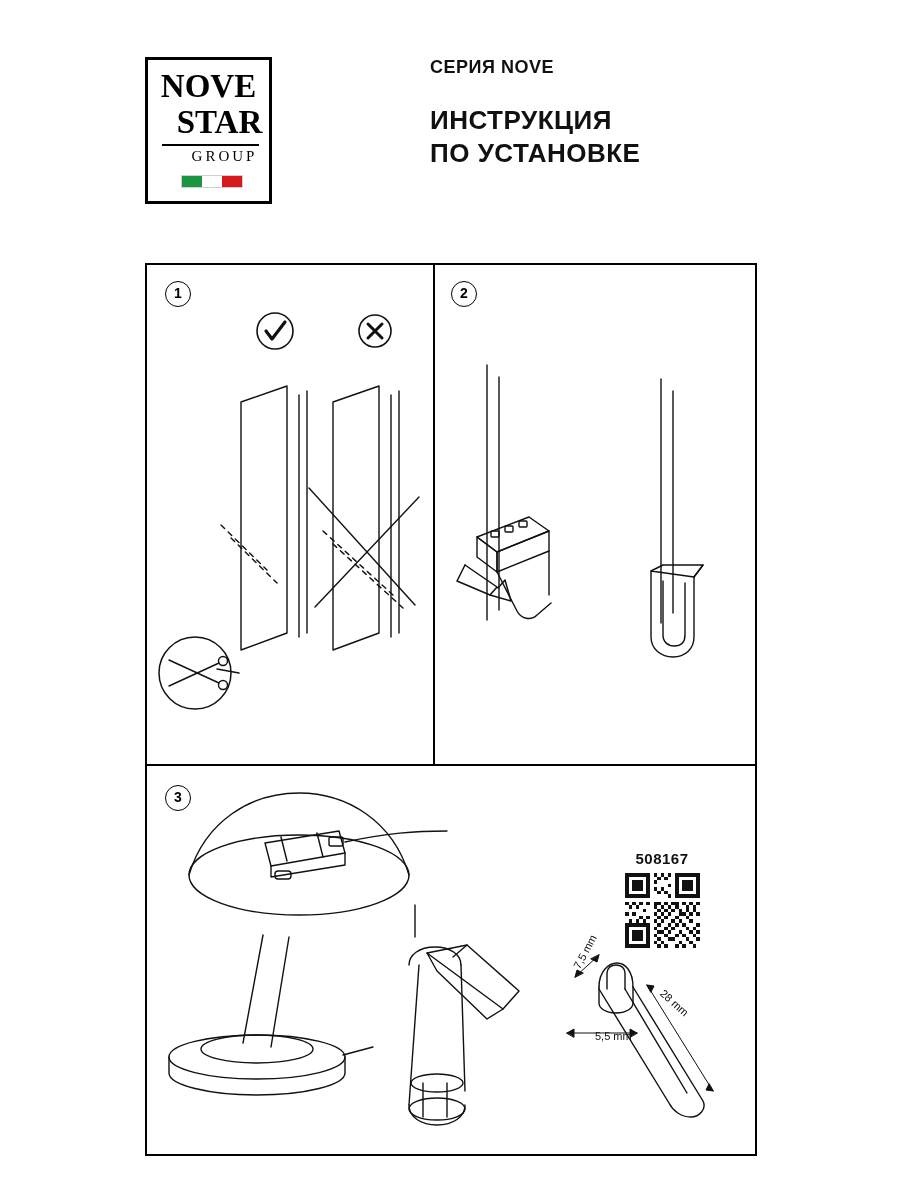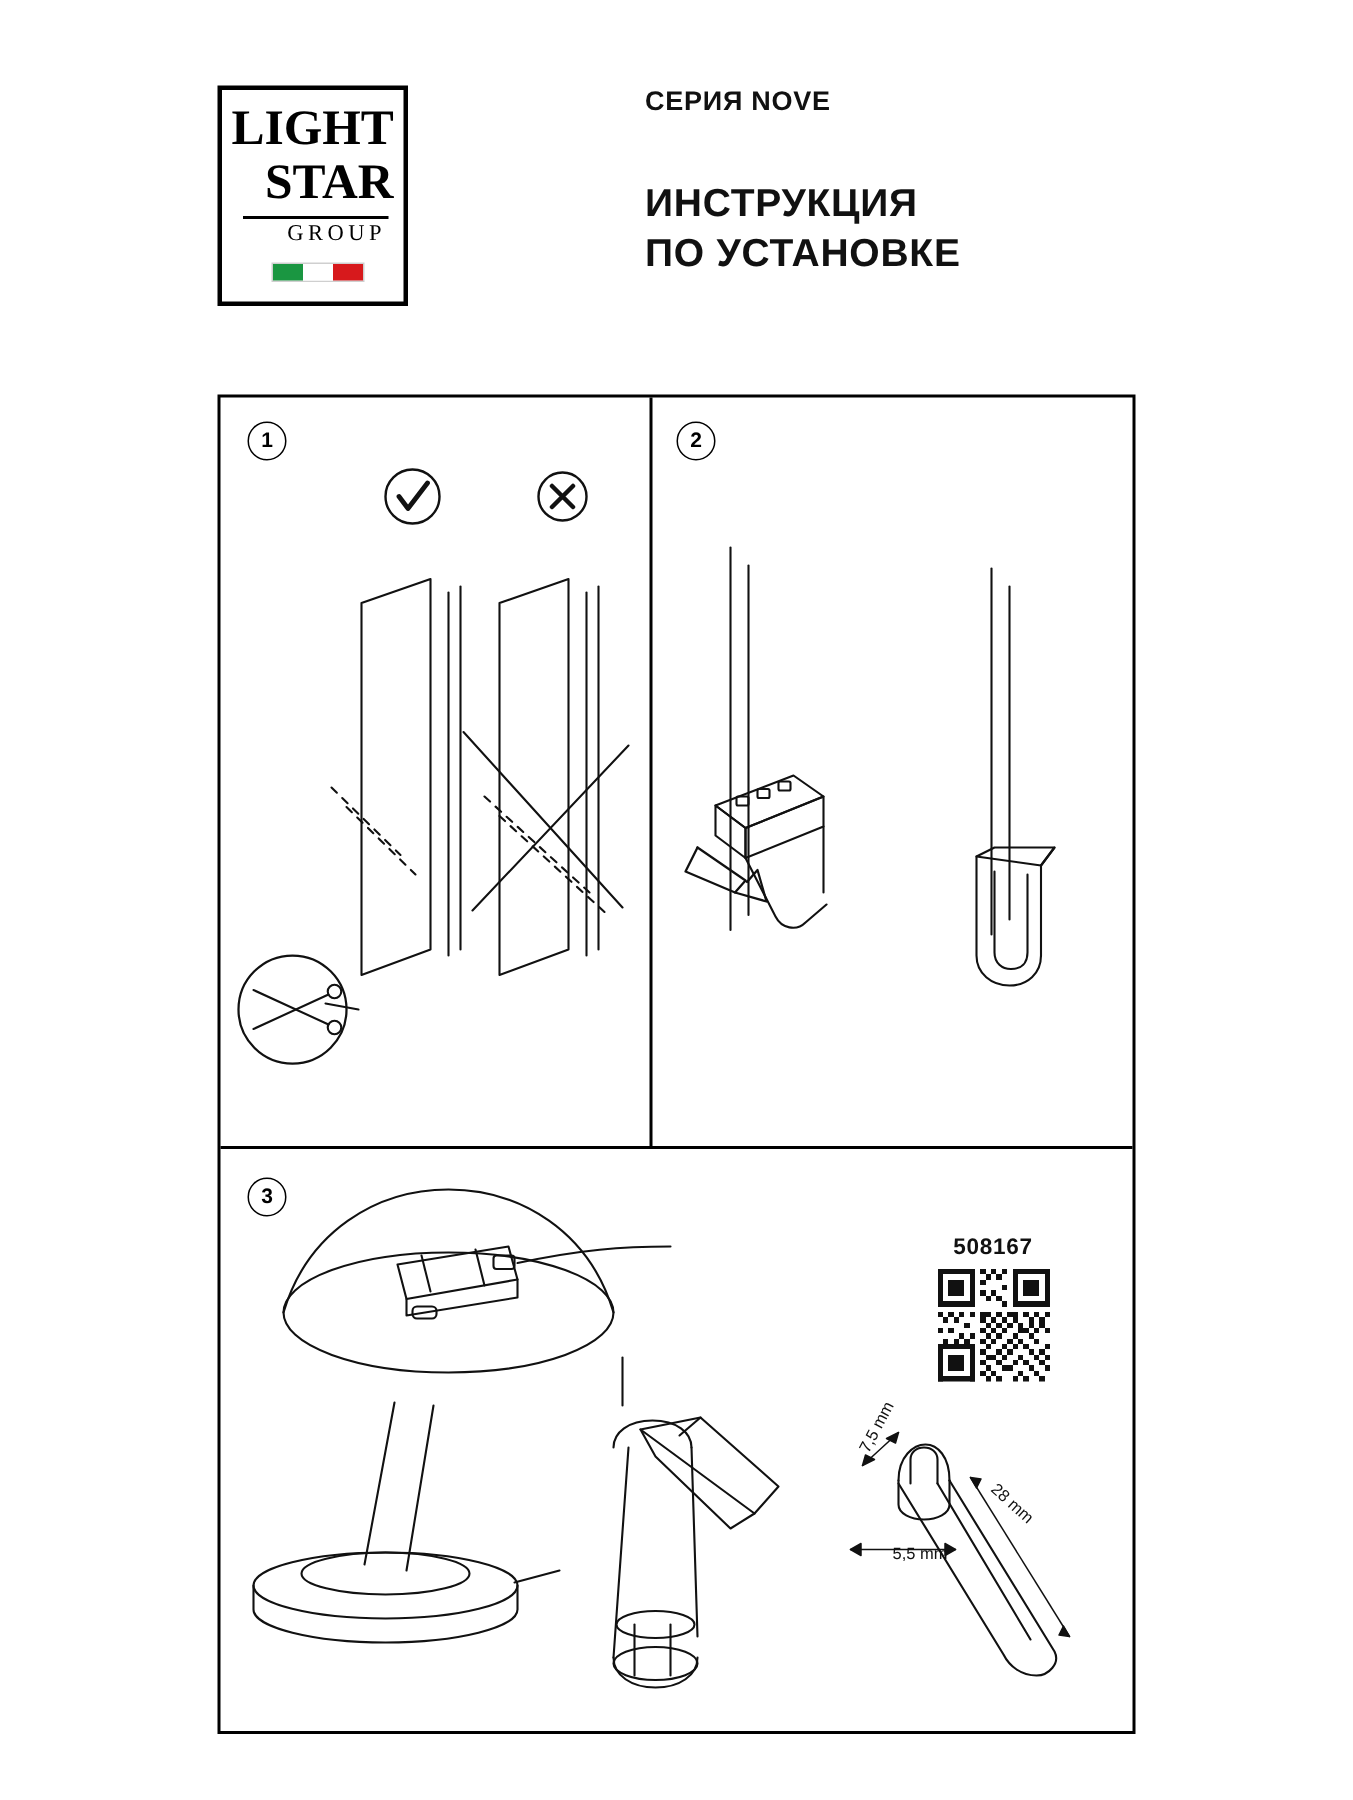--- a/index.html
+++ b/index.html
@@ -95,21 +95,21 @@
     width: 420px;
   }
   .series-line, .article-line {
     font-size: 18px;
     font-weight: bold;
     letter-spacing: 0.5px;
     line-height: 31px;
     color: #111;
   }
   .instr {
-    margin-top: 36px;
+    margin-top: 21px;
     font-size: 26px;
     font-weight: bold;
     line-height: 33px;
     letter-spacing: 0.5px;
     color: #111;
   }
 
   
   .panels {
     position: absolute;
@@ -168,20 +168,21 @@
     top: 558px;
     width: 120px;
     text-align: center;
   }
   .qr-label {
     font-size: 15px;
     font-weight: bold;
     letter-spacing: 0.5px;
     color: #111;
     margin-bottom: 6px;
+    margin-top: 27px;
   }
   .qr-code {
     width: 75px;
     height: 75px;
     margin: 0 auto;
     display: block;
   }
 
   .dim-label {
     position: absolute;
@@ -205,21 +206,21 @@
     left: 448px;
     top: 765px;
   }
 </style>
 </head>
 <body>
 
 <div class="header">
 
   <div class="logo-box">
-    <div class="logo-light">LIGHT</div>
+    <div class="logo-light">NOVE</div>
     <div class="logo-star">STAR</div>
     <div class="logo-rule"></div>
     <div class="logo-group">GROUP</div>
     <div class="flag">
       <span style="background:#1a9641"></span>
         <span style="background:#ffffff"></span>
         <span style="background:#d7191c"></span>
     </div>
   </div>
 

